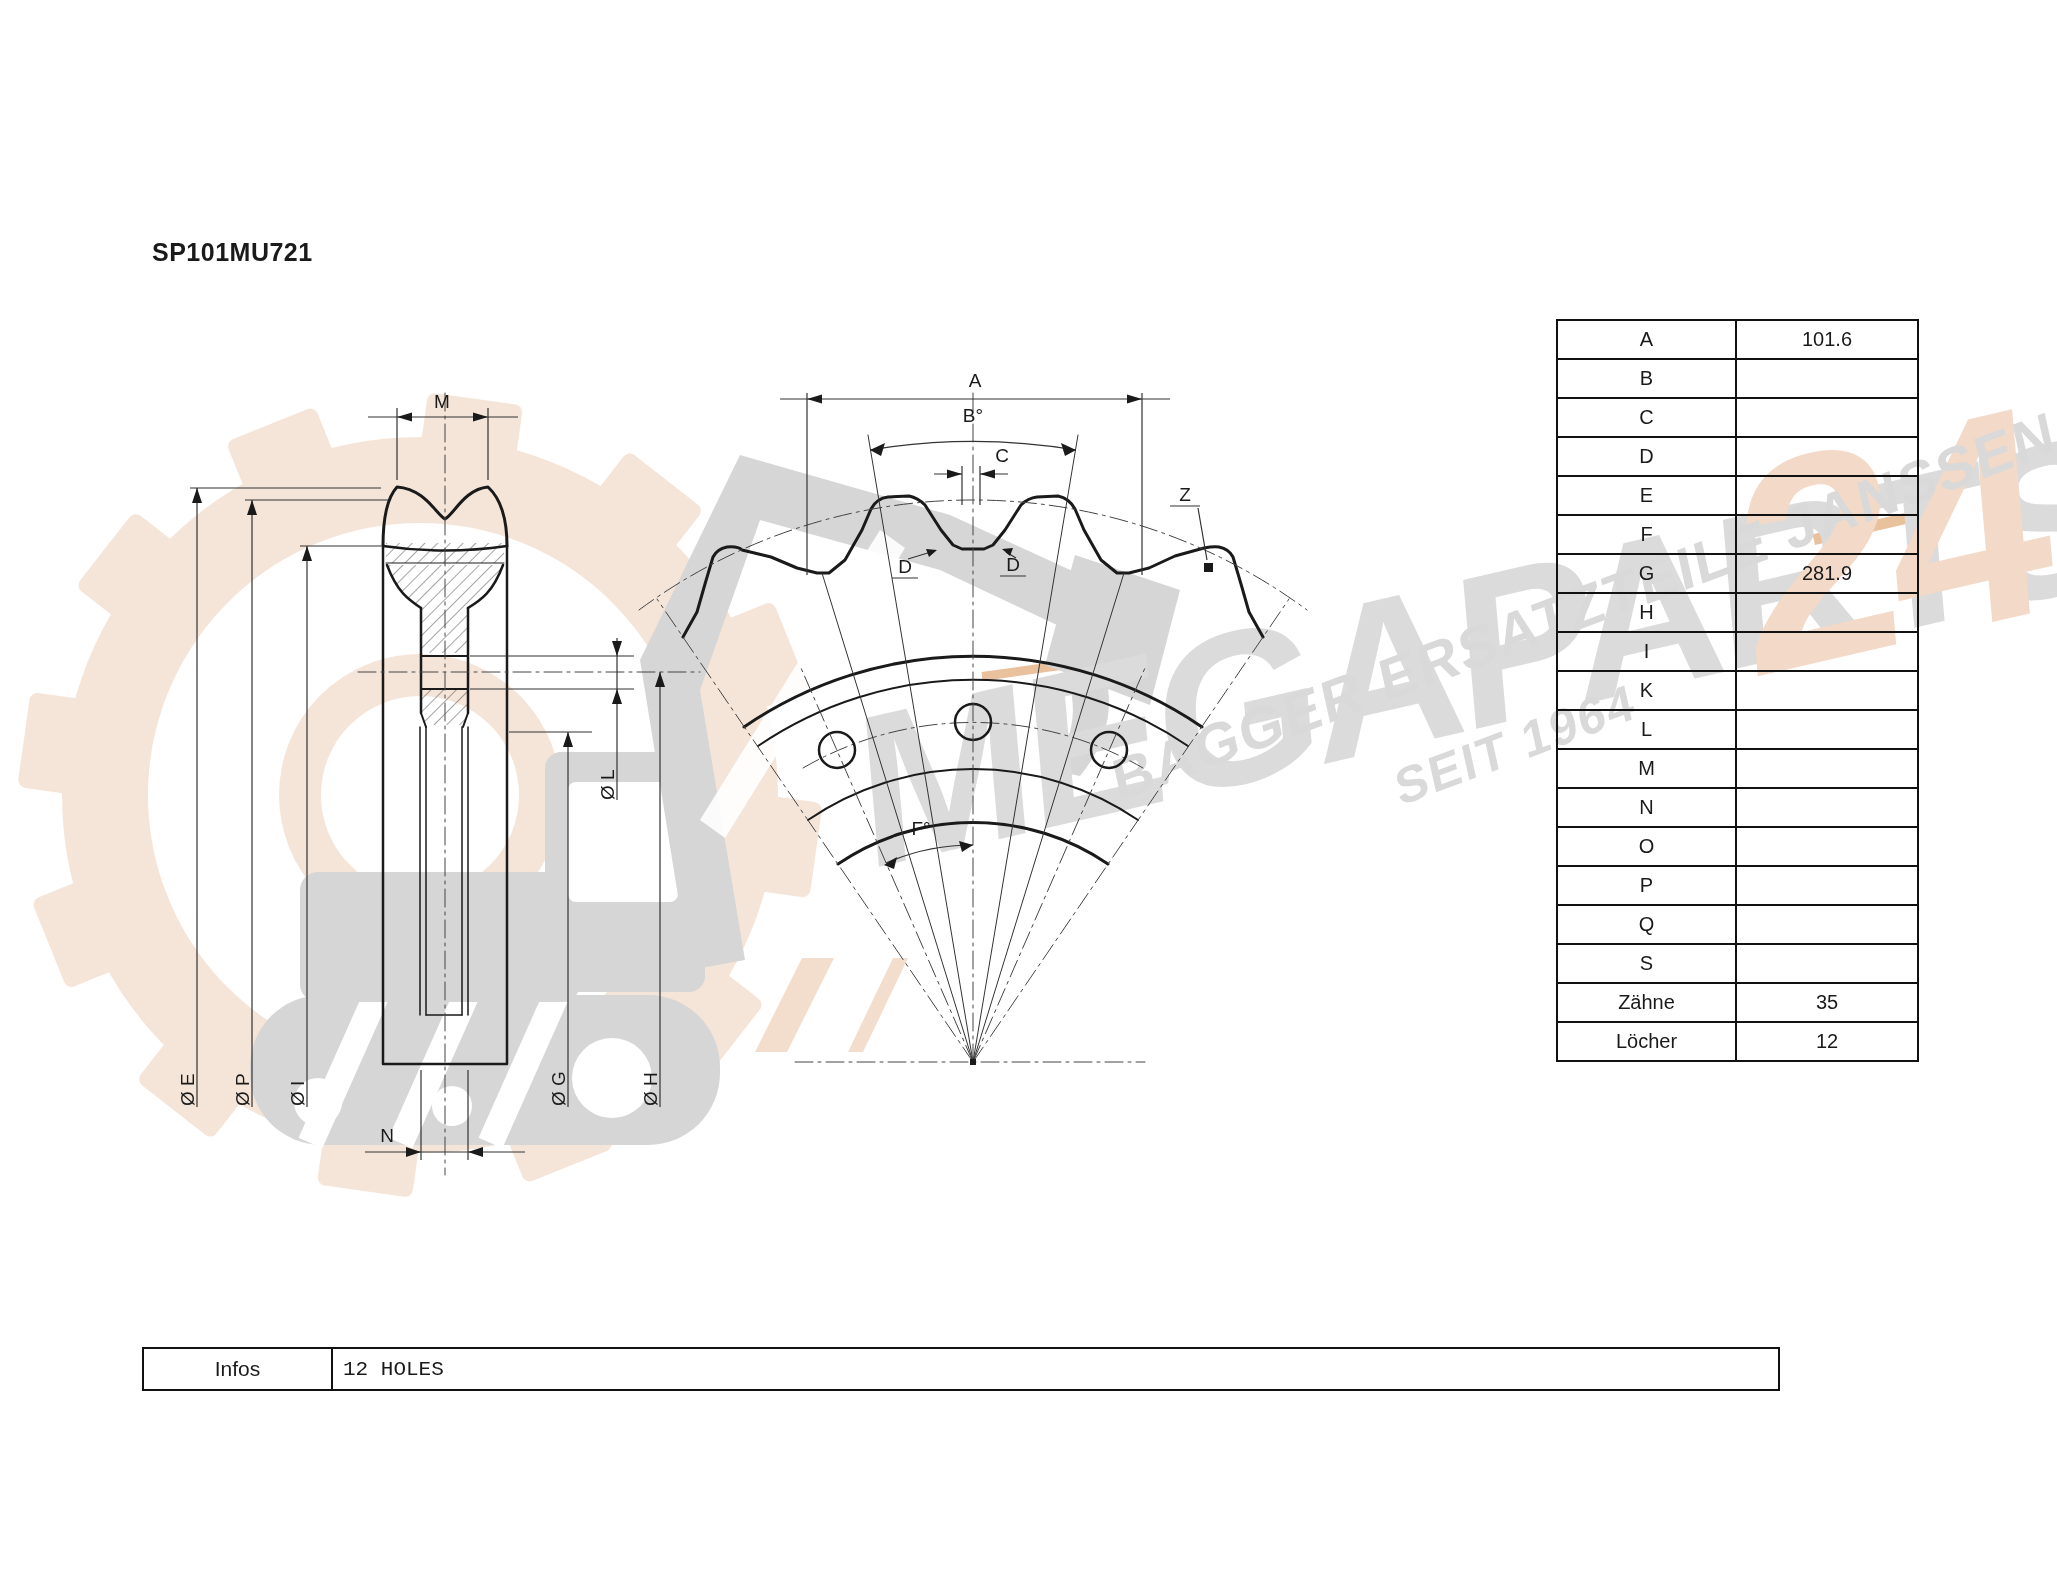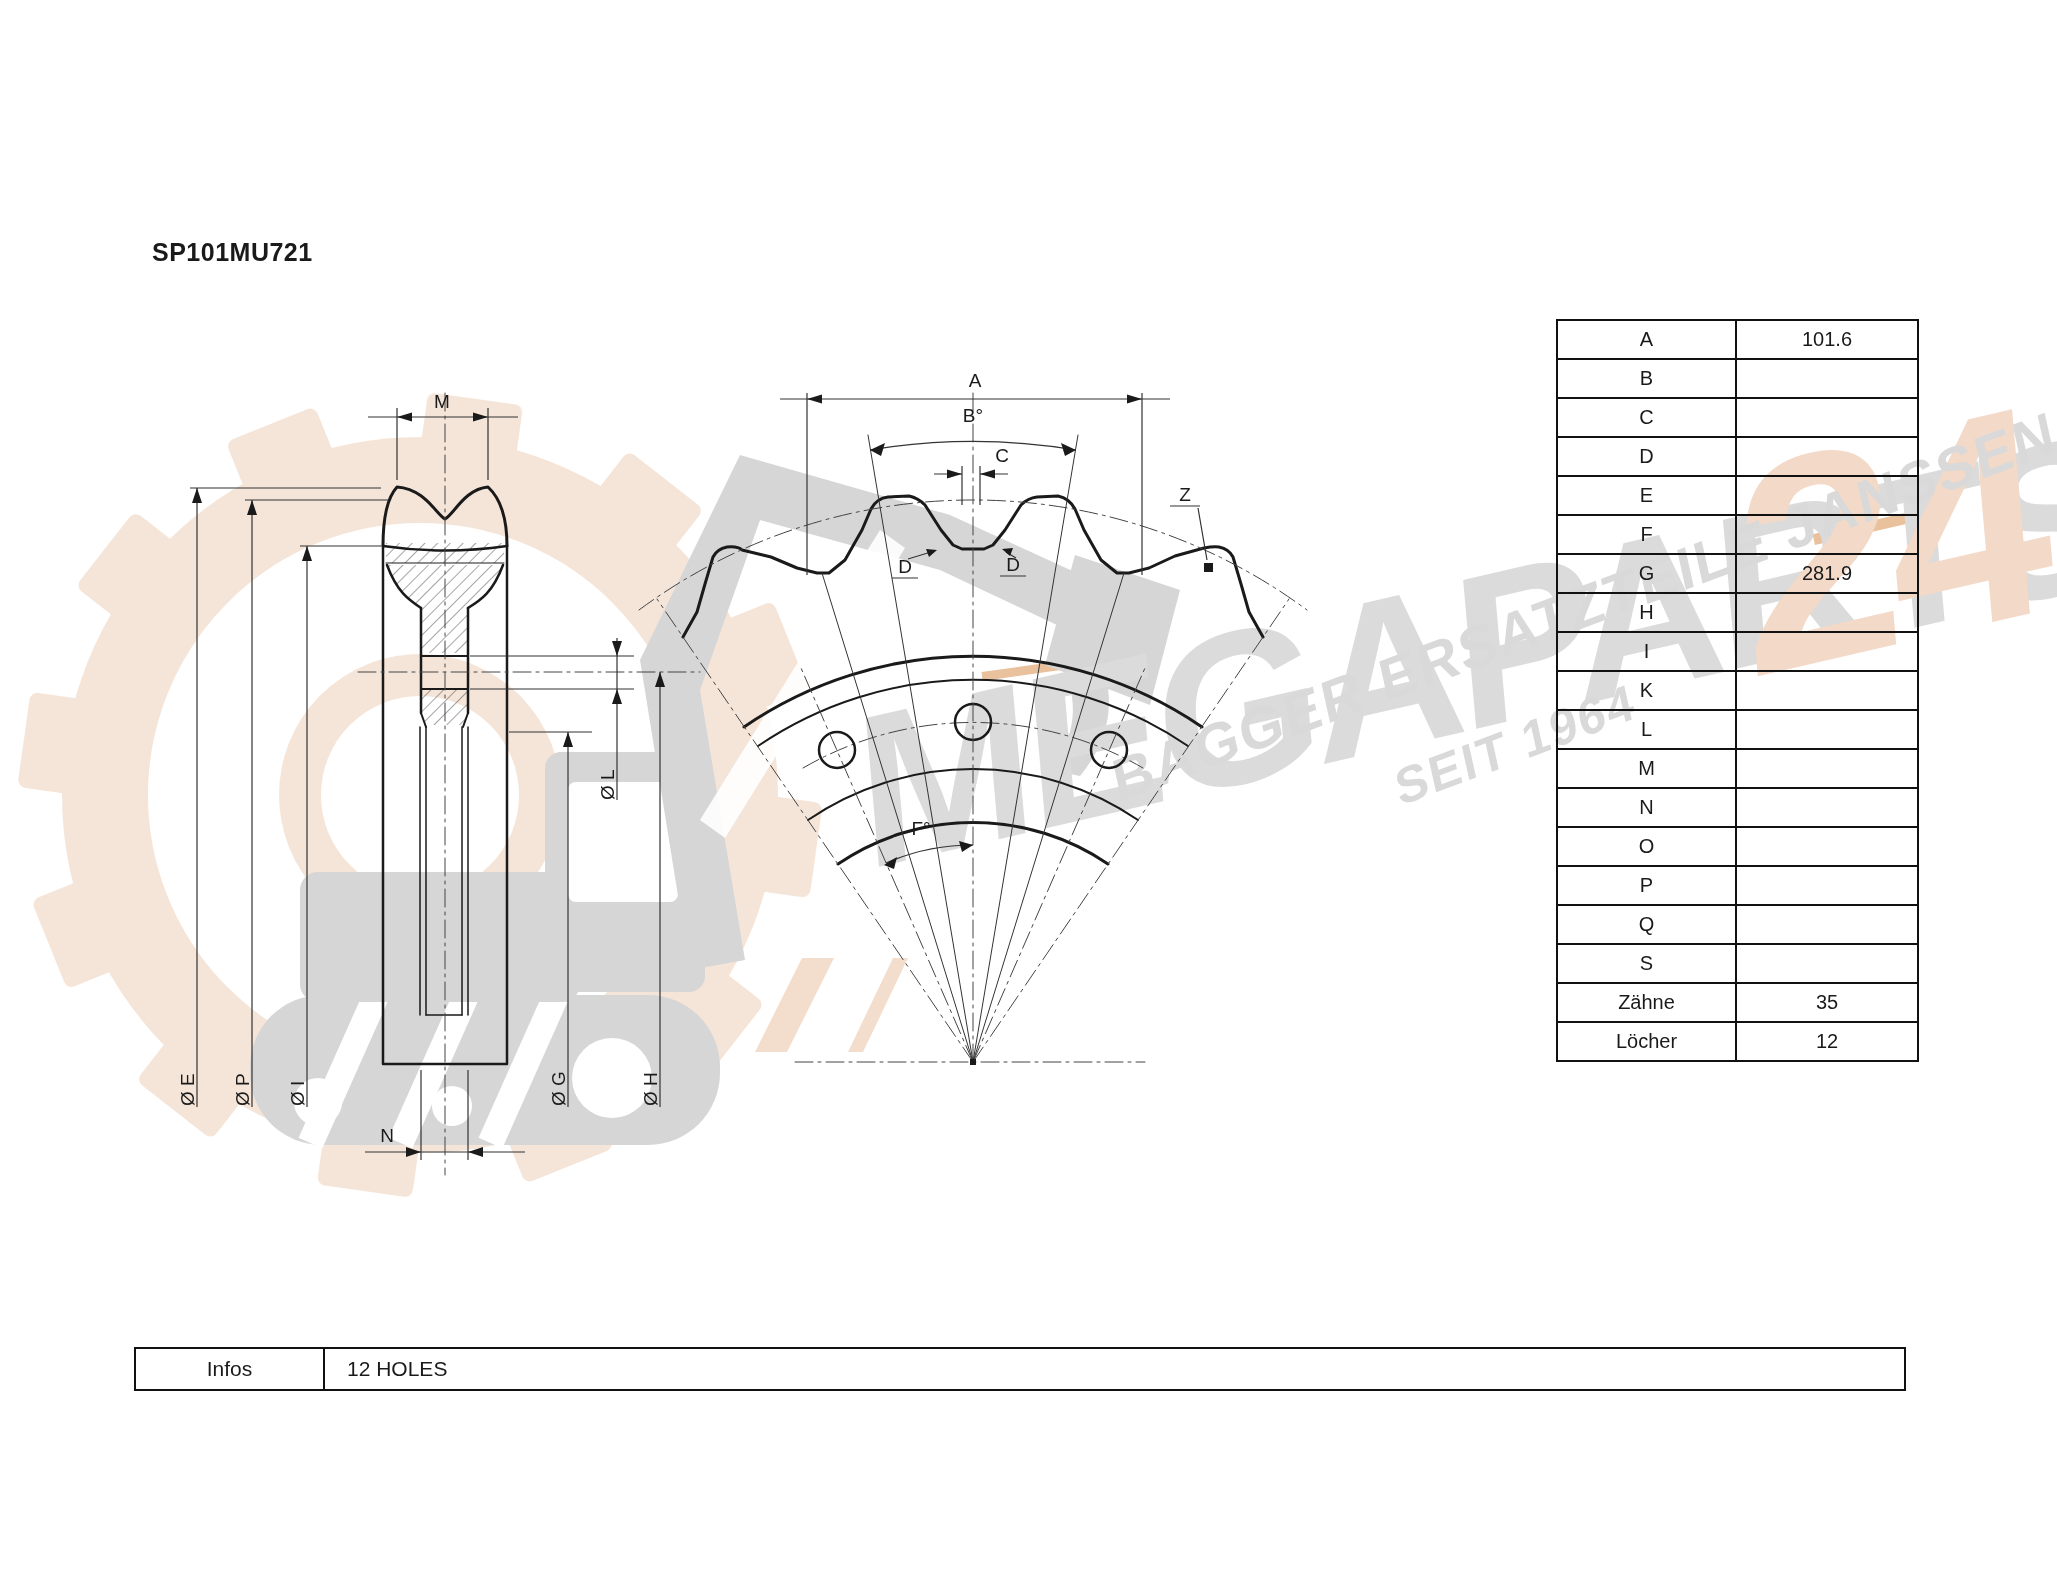--- a/index.html
+++ b/index.html
@@ -8,25 +8,25 @@
   #bg{position:absolute;left:0;top:0;}
   .title{position:absolute;left:152px;top:238px;font-size:25px;font-weight:700;letter-spacing:.5px;}
   
   .dimtable{position:absolute;left:1556px;top:319px;width:357px;border-collapse:collapse;
             table-layout:fixed;background:transparent;}
   .dimtable td{border:2px solid #111;height:37px;font-size:20px;text-align:center;
                vertical-align:middle;padding:0;background:transparent;}
   .dimtable td.lab{width:177px;}
   .dimtable td.val{width:180px;border-radius:17px;}
   
-  .infosbar{position:absolute;left:134px;top:1347px;width:1772px;height:44px;
+  .infosbar{position:absolute;left:142px;top:1347px;width:1638px;height:44px;
             border:2.5px solid #111;box-sizing:border-box;display:flex;background:transparent;justify-content:flex-end;}
   .infosbar .icell{width:187px;border-right:2px solid #111;display:flex;align-items:center;
                    justify-content:center;font-size:21px;}
-  .infosbar .vcell{flex:1;display:flex;align-items:center;padding-left:22px;font-size:21px;}
+  .infosbar .vcell{flex:1;display:flex;align-items:center;padding-left:10px;font-size:21px;font-family:Liberation Mono, monospace;}
 </style>
 </head>
 <body>
 
 <div id="stage">
 
   <svg id="bg" width="2057" height="1589" viewBox="0 0 2057 1589">
     <defs>
       <pattern id="hatch" width="9" height="9" patternUnits="userSpaceOnUse" patternTransform="rotate(45)">
         <line x1="0" y1="0" x2="0" y2="9" stroke="#4a4a4a" stroke-width="1"></line>

